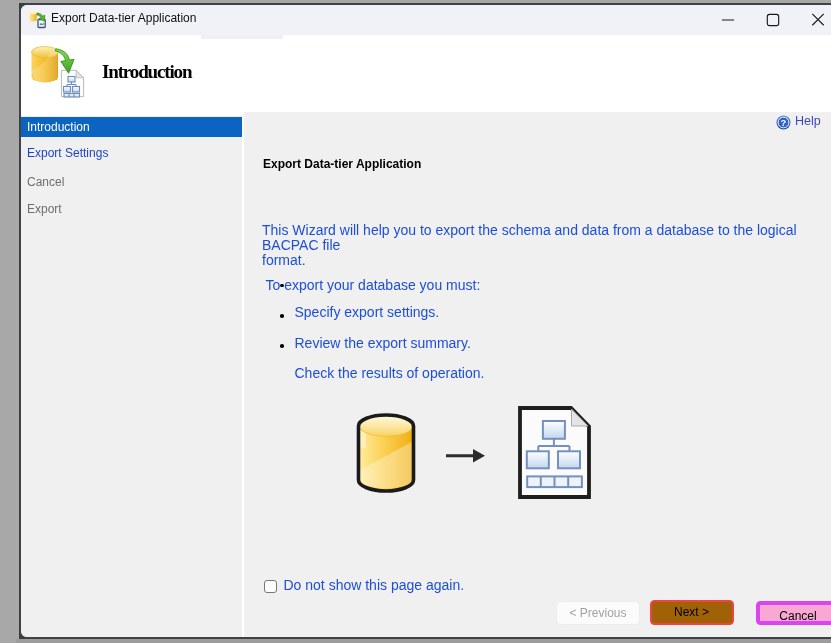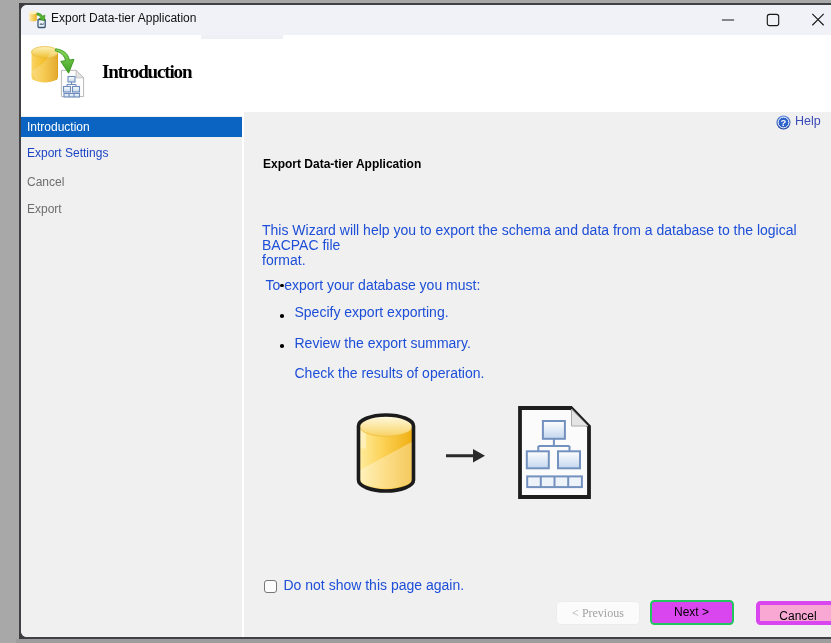--- a/index.html
+++ b/index.html
@@ -36,22 +36,22 @@
   .bullet-dot { position:absolute; width:3.6px; height:3.6px; border-radius:50%; background:#000; }
   #b1t { position:absolute; left:50.5px; top:165px; }
   #b2t { position:absolute; left:50.5px; top:195.5px; }
   #b3t { position:absolute; left:50.5px; top:225.5px; }
   #graphic { position:absolute; left:110px; top:290px; }
   #begin { position:absolute; left:19.5px; top:419.5px; }
   #checkrow { position:absolute; left:20px; top:438px; }
   #checkbox { position:absolute; left:0; top:2px; width:12.7px; height:12.7px; border:1.2px solid #777777; border-radius:3px; background:#fdfdfd; }
   #checklabel { position:absolute; left:19.5px; top:0px; white-space:nowrap; }
   .btn { position:absolute; height:24px; width:84px; border-radius:4.5px; font-size:12px; text-align:center; line-height:22px; }
-  #btnprev { left:312px; top:488.5px; background:#fbfbfb; border:1px solid #ececec; color:#a2a2a2;font-family:Liberation Serif, serif; }
-  #btnnext { left:405.5px; top:488px; height:25px; background:#d946ef; border:2px solid #22c55e; color:#000; line-height:21px; }
+  #btnprev { left:312px; top:488.5px; background:#fbfbfb; border:1px solid #ececec; color:#a2a2a2; }
+  #btnnext { left:405.5px; top:488px; height:25px; background:#a16207; border:2px solid #ef4444; color:#000; line-height:21px; }
   #btncancel { left:500px; top:488.5px; background:#f9a8d4; border:4px solid #d946ef; color:#000;margin-left:12px; }
   #bottombar { position:absolute; left:0; top:638.5px; width:831px; height:4.5px; background:#9d9d9d; }
 </style>
 </head>
 <body>
 <div id="stage">
   <div class="cpatch" style="left:3px;top:3px;"></div>
   <div class="cpatch" style="left:815.5px;top:3px;"></div>
   <div class="cpatch" style="left:3px;top:629.5px;"></div>
   <div class="cpatch" style="left:815.5px;top:629.5px;"></div>
@@ -144,21 +144,21 @@
         <circle cx="7.5" cy="7.5" r="5.4" fill="#2d62c9" stroke="#ffffff" stroke-width="1"></circle>
         <text x="7.5" y="11" text-anchor="middle" font-size="9.5" font-weight="bold" fill="#fff" font-family="Liberation Sans">?</text>
       </svg>
       <span id="helptext">Help</span>
       <div id="chead">Export Data-tier Application</div>
       <div id="para" class="body-text">This Wizard will help you to export the schema and data from a database to the logical BACPAC file<br>format.</div>
       <div id="must" class="body-text">To export your database you must:</div>
       <div class="bullet-dot" style="left:36px; top:171.6px;"></div>
       <div class="bullet-dot" style="left:36px; top:202.4px;"></div>
       <div class="bullet-dot" style="left:36px; top:232.1px;"></div>
-      <div id="b1t" class="body-text">Specify export exporting.</div>
+      <div id="b1t" class="body-text">Specify export settings.</div>
       <div id="b3t" class="body-text">Check the results of operation.</div>
       <div id="b2t" class="body-text">Review the export summary.</div>
 
       <svg id="graphic" width="250" height="105" viewBox="0 0 250 105">
         <defs>
           <linearGradient id="cg1" x1="0" y1="0" x2="1" y2="0">
             <stop offset="0" stop-color="#ffeda0"></stop>
               <stop offset="0.45" stop-color="#fcd155"></stop>
               <stop offset="1" stop-color="#efae10"></stop>
           </linearGradient>

